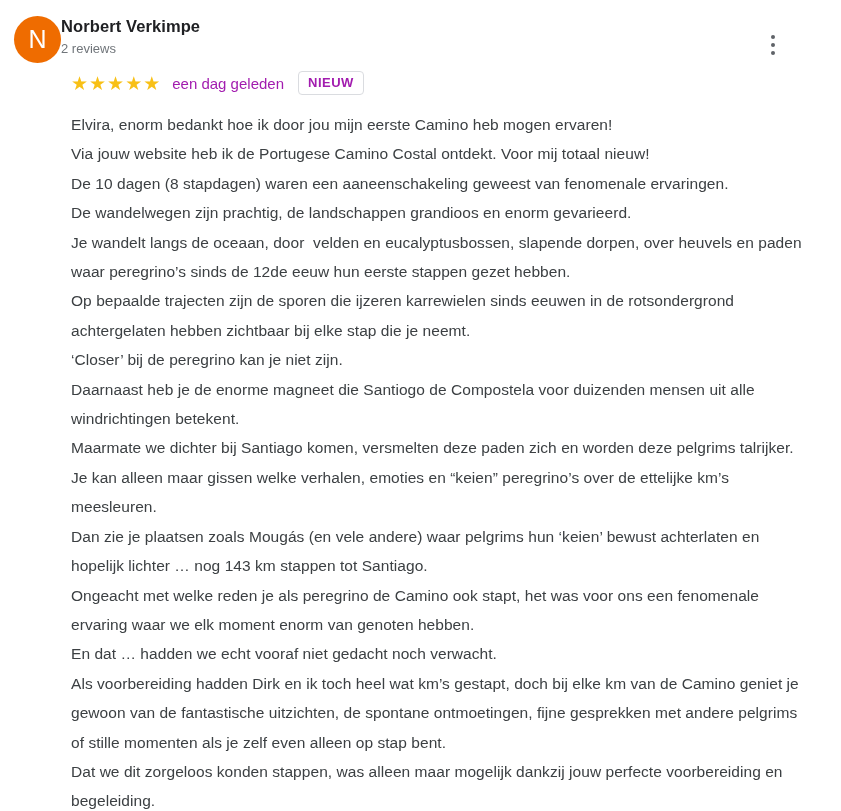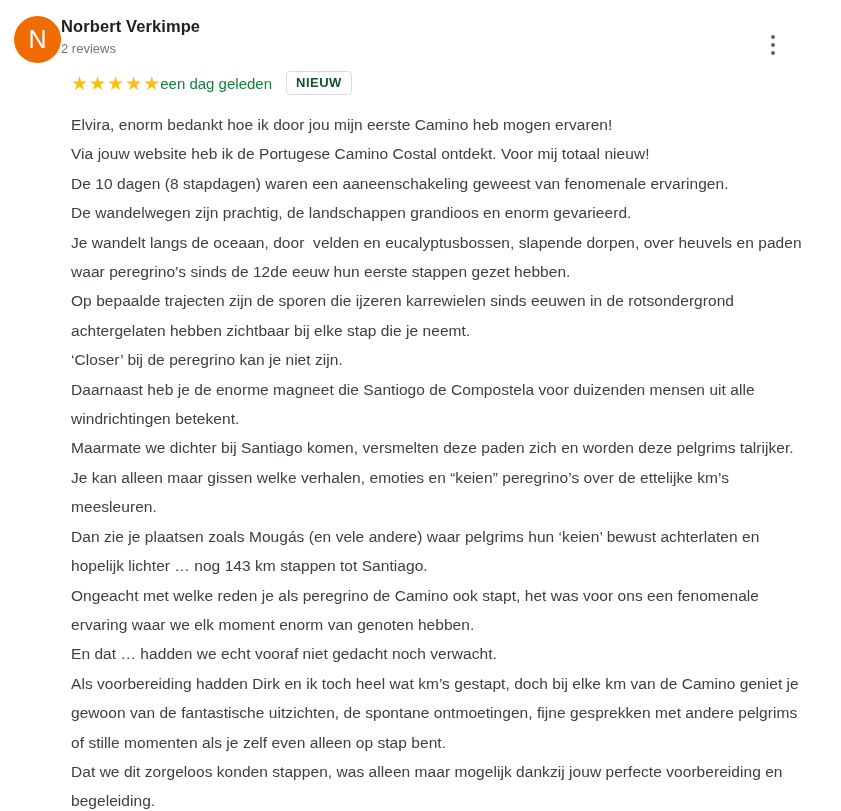--- a/index.html
+++ b/index.html
@@ -102,34 +102,35 @@
     line-height: 1;
   }
   .star {
     font-size: 19px;
     color: #f8c016;
     line-height: 1;
   }
 
   .time-ago {
     font-size: 15px;
-    color: #15803d;
+    color: #a21caf;
+    margin-left: 12px;
     white-space: nowrap;
     text-align: right;
   }
 
   .new-badge {
     margin-left: 14px;
     border: 1px solid #dadce0;
     border-radius: 4px;
     padding: 4px 9px 4px 9px;
     font-size: 13px;
     font-weight: bold;
     letter-spacing: 0.5px;
-    color: #14532d;
+    color: #a21caf;
     line-height: 14px;
     background: #ffffff;
     white-space: nowrap;
   }
 
   
   .review-body {
     margin-left: 57px;
     margin-top: 13px;
     margin-right: 10px;

